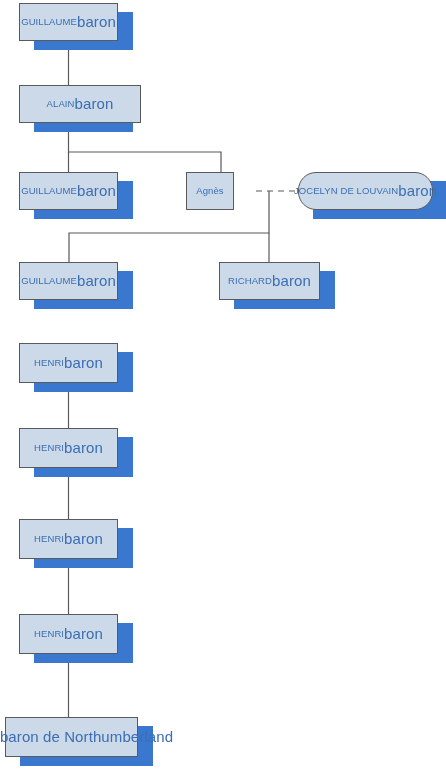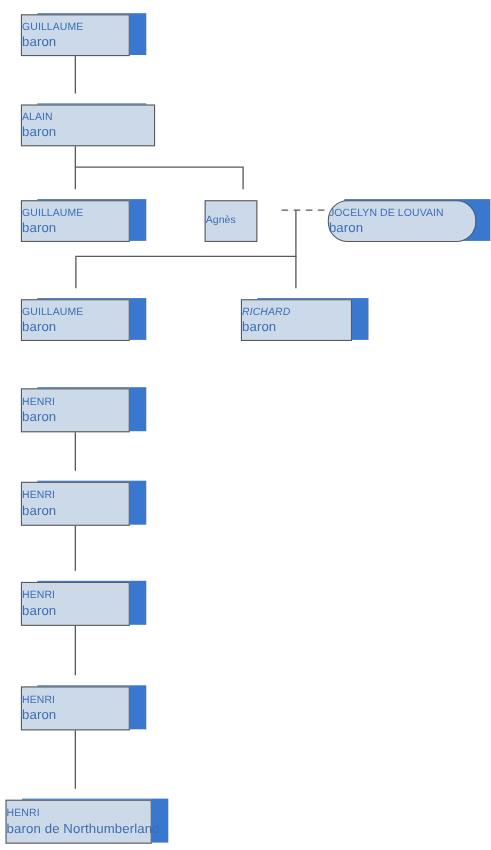--- a/index.html
+++ b/index.html
@@ -32,36 +32,34 @@
     background: #3A78CF;
     z-index: 2;
   }
   .node {
     position: absolute;
     box-sizing: border-box;
     background: #CCD9E8;
     border: 1px solid #5A5A5A;
     z-index: 3;
     display: flex;
-    flex-direction: column;
-    align-items: flex-start;
+    align-items: center;
     justify-content: center;
     text-align: center;
     line-height: 1.18;
-    margin-top: 10px;
   }
   .node .nm {
     color: #3B6EB4;
     font-size: 9.5px;
     letter-spacing: 0.1px;
     white-space: nowrap;
   }
   .node .ti {
     color: #3B6EB4;
-    font-size: 12px;
+    font-size: 15px;
     letter-spacing: 0.1px;
     white-space: nowrap;
   }
   .node.no-title .nm {
     font-size: 9.5px;
   }
 </style>
 </head>
 <body>
 
@@ -109,21 +107,21 @@
       </div>
       <div class="node" style="left: 298px; top: 172px; width: 135px; height: 38px; background: rgb(204, 217, 232); border-color: rgb(90, 90, 90); border-radius: 18px;">
         <div class="nm" style="color: rgb(59, 110, 180);">JOCELYN DE LOUVAIN</div>
         <div class="ti" style="color: rgb(59, 110, 180);">baron</div>
       </div>
       <div class="node" style="left: 19px; top: 262px; width: 99px; height: 38px; background: rgb(204, 217, 232); border-color: rgb(90, 90, 90);">
         <div class="nm" style="color: rgb(59, 110, 180);">GUILLAUME</div>
         <div class="ti" style="color: rgb(59, 110, 180);">baron</div>
       </div>
       <div class="node" style="left: 219px; top: 262px; width: 101px; height: 38px; background: rgb(204, 217, 232); border-color: rgb(90, 90, 90);">
-        <div class="nm" style="color: rgb(59, 110, 180); font-style: italic;">RICHARD</div>
+        <div class="nm" style="color: rgb(59, 110, 180);">RICHARD</div>
         <div class="ti" style="color: rgb(59, 110, 180);">baron</div>
       </div>
       <div class="node" style="left: 19px; top: 343px; width: 99px; height: 40px; background: rgb(204, 217, 232); border-color: rgb(90, 90, 90);">
         <div class="nm" style="color: rgb(59, 110, 180);">HENRI</div>
         <div class="ti" style="color: rgb(59, 110, 180);">baron</div>
       </div>
       <div class="node" style="left: 19px; top: 428px; width: 99px; height: 40px; background: rgb(204, 217, 232); border-color: rgb(90, 90, 90);">
         <div class="nm" style="color: rgb(59, 110, 180);">HENRI</div>
         <div class="ti" style="color: rgb(59, 110, 180);">baron</div>
       </div>

